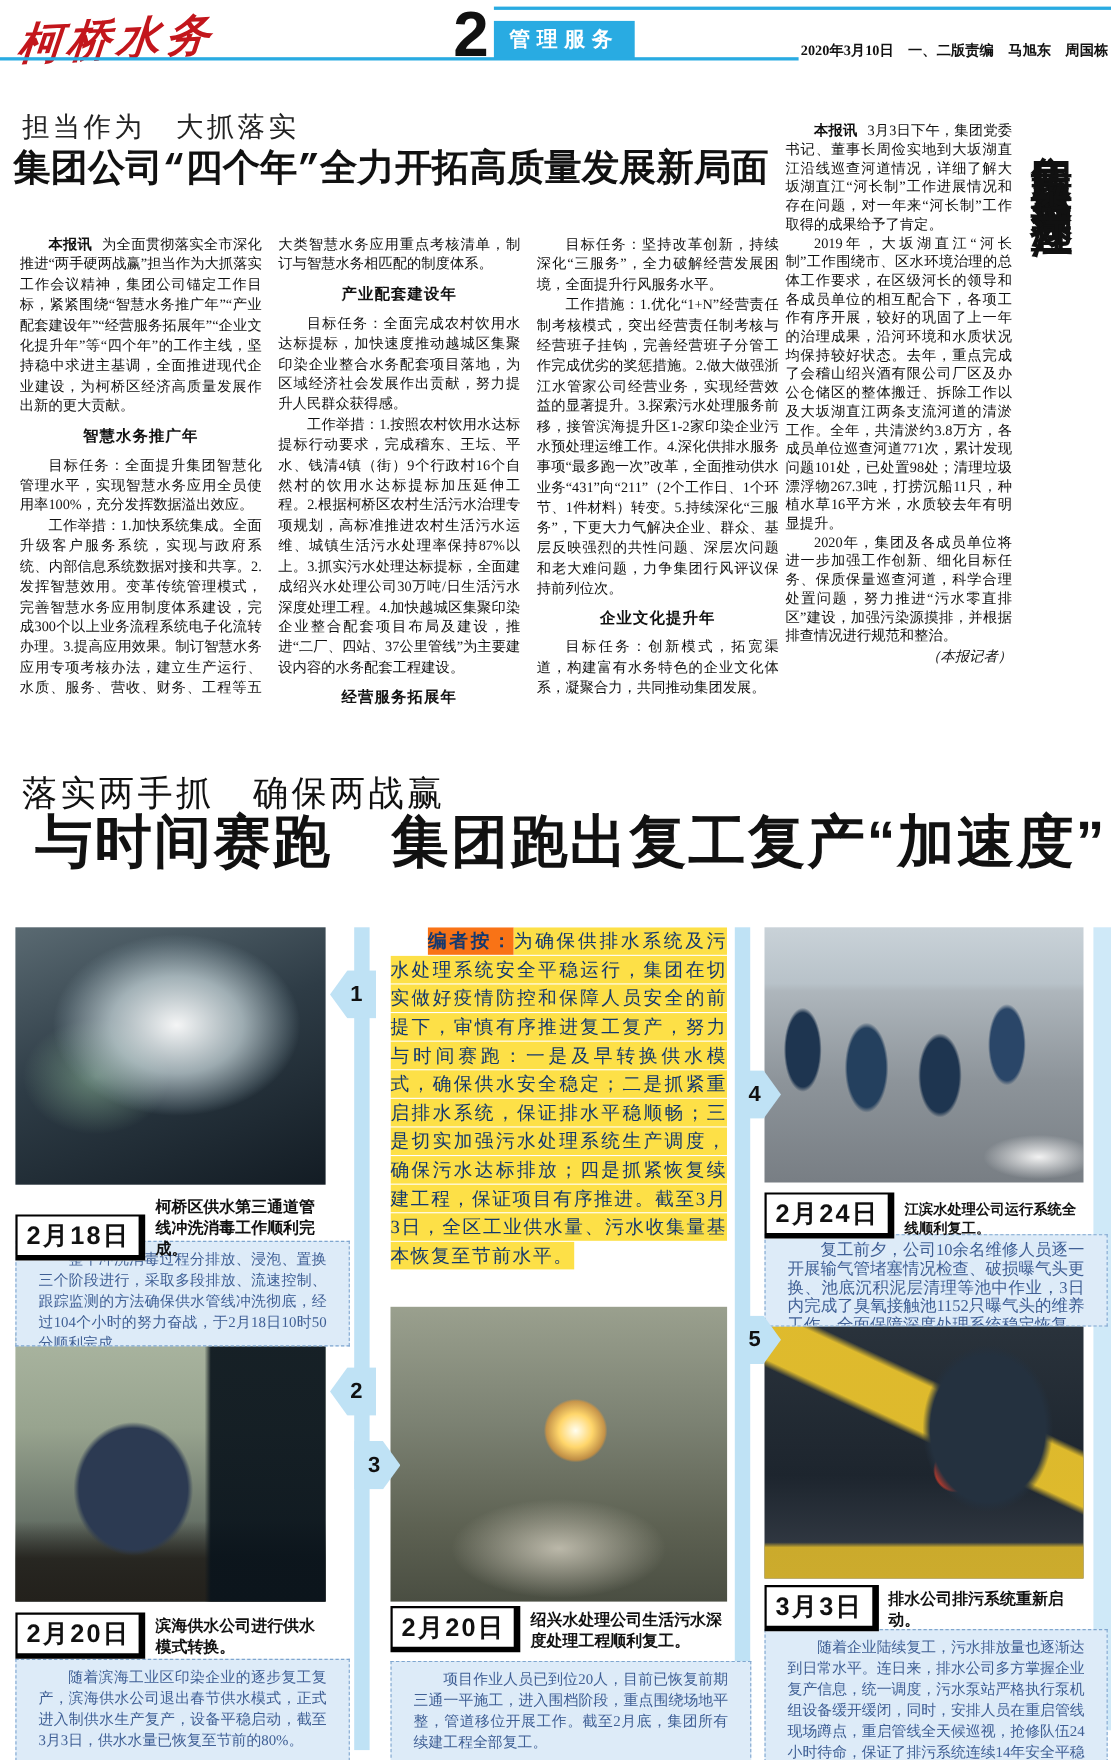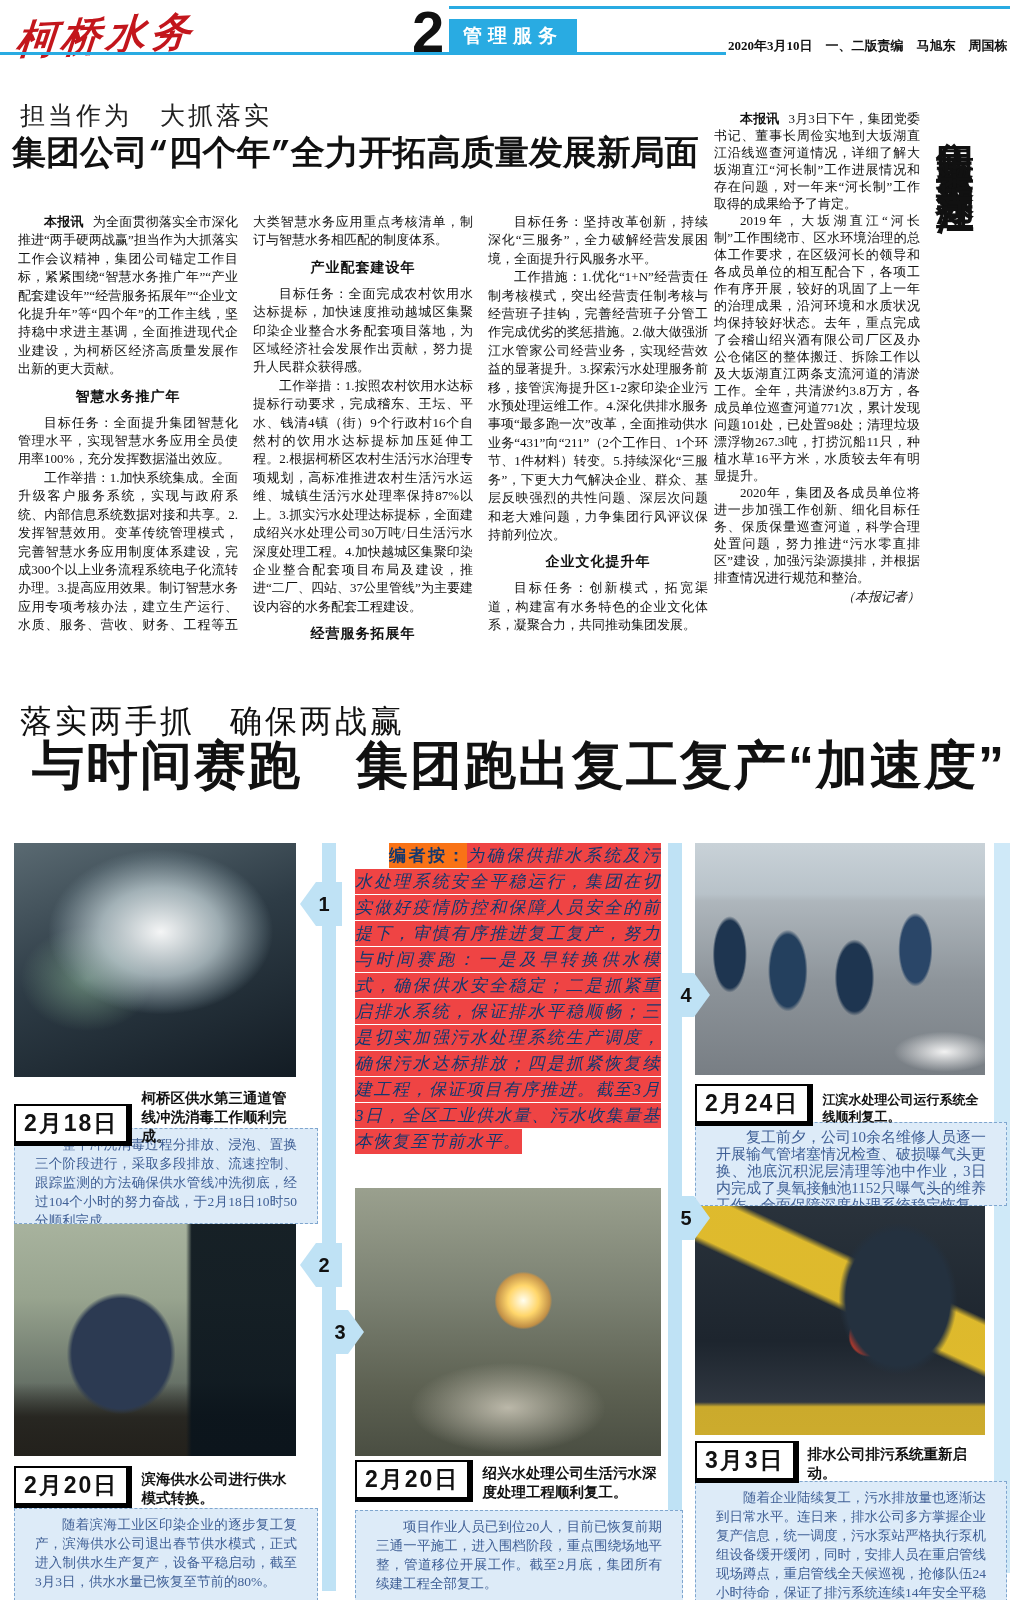--- a/index.html
+++ b/index.html
@@ -90,21 +90,21 @@
   .tab2{left:300px;top:1243px;}
   .tab3{left:322px;top:1310px;}
   .tab4{left:668px;top:973px;}
   .tab5{left:668px;top:1196px;}
 
   
   .note{left:355px;top:843px;width:306px;height:335px;font-size:17px;line-height:26px;
     letter-spacing:1.5px;color:#14386e;text-align:justify;overflow:hidden;}
   .note p{margin:0;text-indent:2em;}
   .note-prefix{font-weight:bold;background:#f97316;-webkit-box-decoration-break:clone;box-decoration-break:clone;padding:3px 0;}
-  .note-hl{background:#ef4444;-webkit-box-decoration-break:clone;box-decoration-break:clone;padding:3px 0;font-style:italic;}
+  .note-hl{background:#fde047;-webkit-box-decoration-break:clone;box-decoration-break:clone;padding:3px 0;}
 
   
   .cap-head{display:flex;gap:9px;align-items:flex-end;z-index:2;}
   .cap-date{border:2px solid #000;border-right-width:6px;border-bottom-width:5px;
     background:#fff;padding:2px 8px;font:900 23px "Liberation Sans","DejaVu Sans",sans-serif;
     letter-spacing:2px;white-space:nowrap;}
   .cap-title{font:bold 14.5px "Liberation Sans","DejaVu Sans",sans-serif;line-height:1.3;padding-top:3px;}
   .cap-title.small{font-size:13px;padding-top:8px;}
   .cap-body{background:#ddebf8;border:1px dashed #7fa6cf;color:#3f5f95;
     font-size:13.5px;line-height:19px;text-align:justify;padding:6px 20px;overflow:hidden;}

